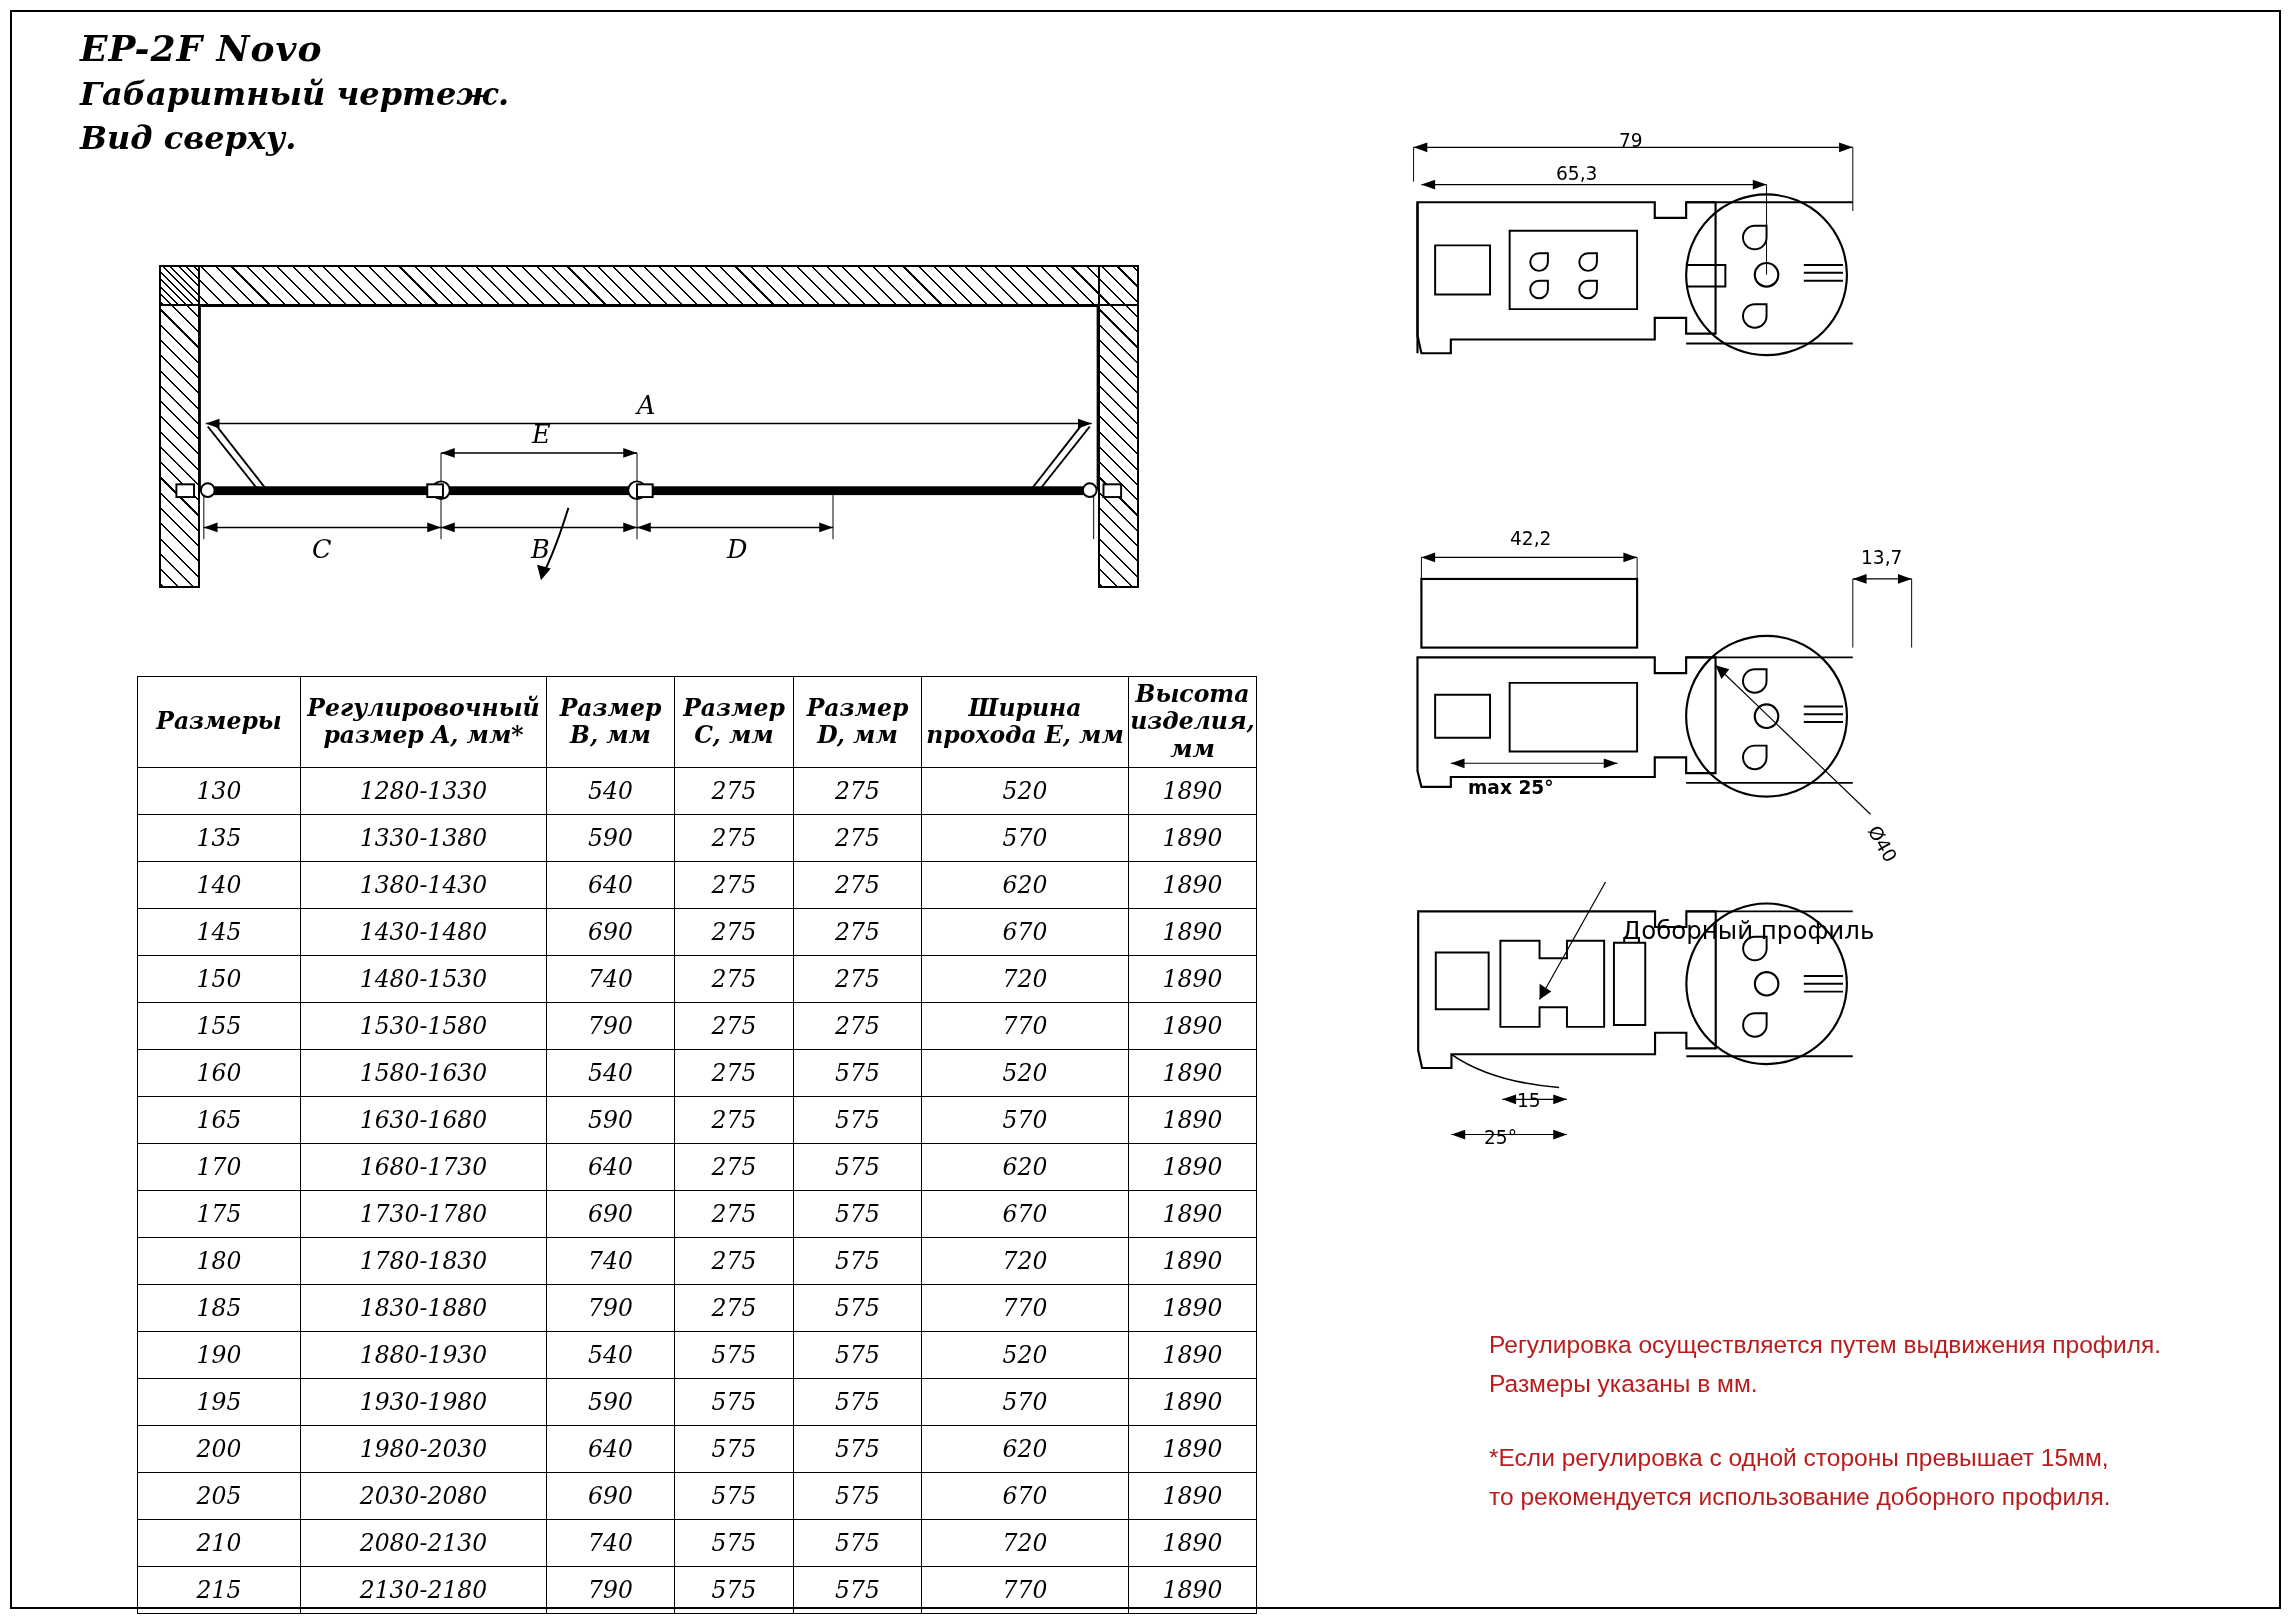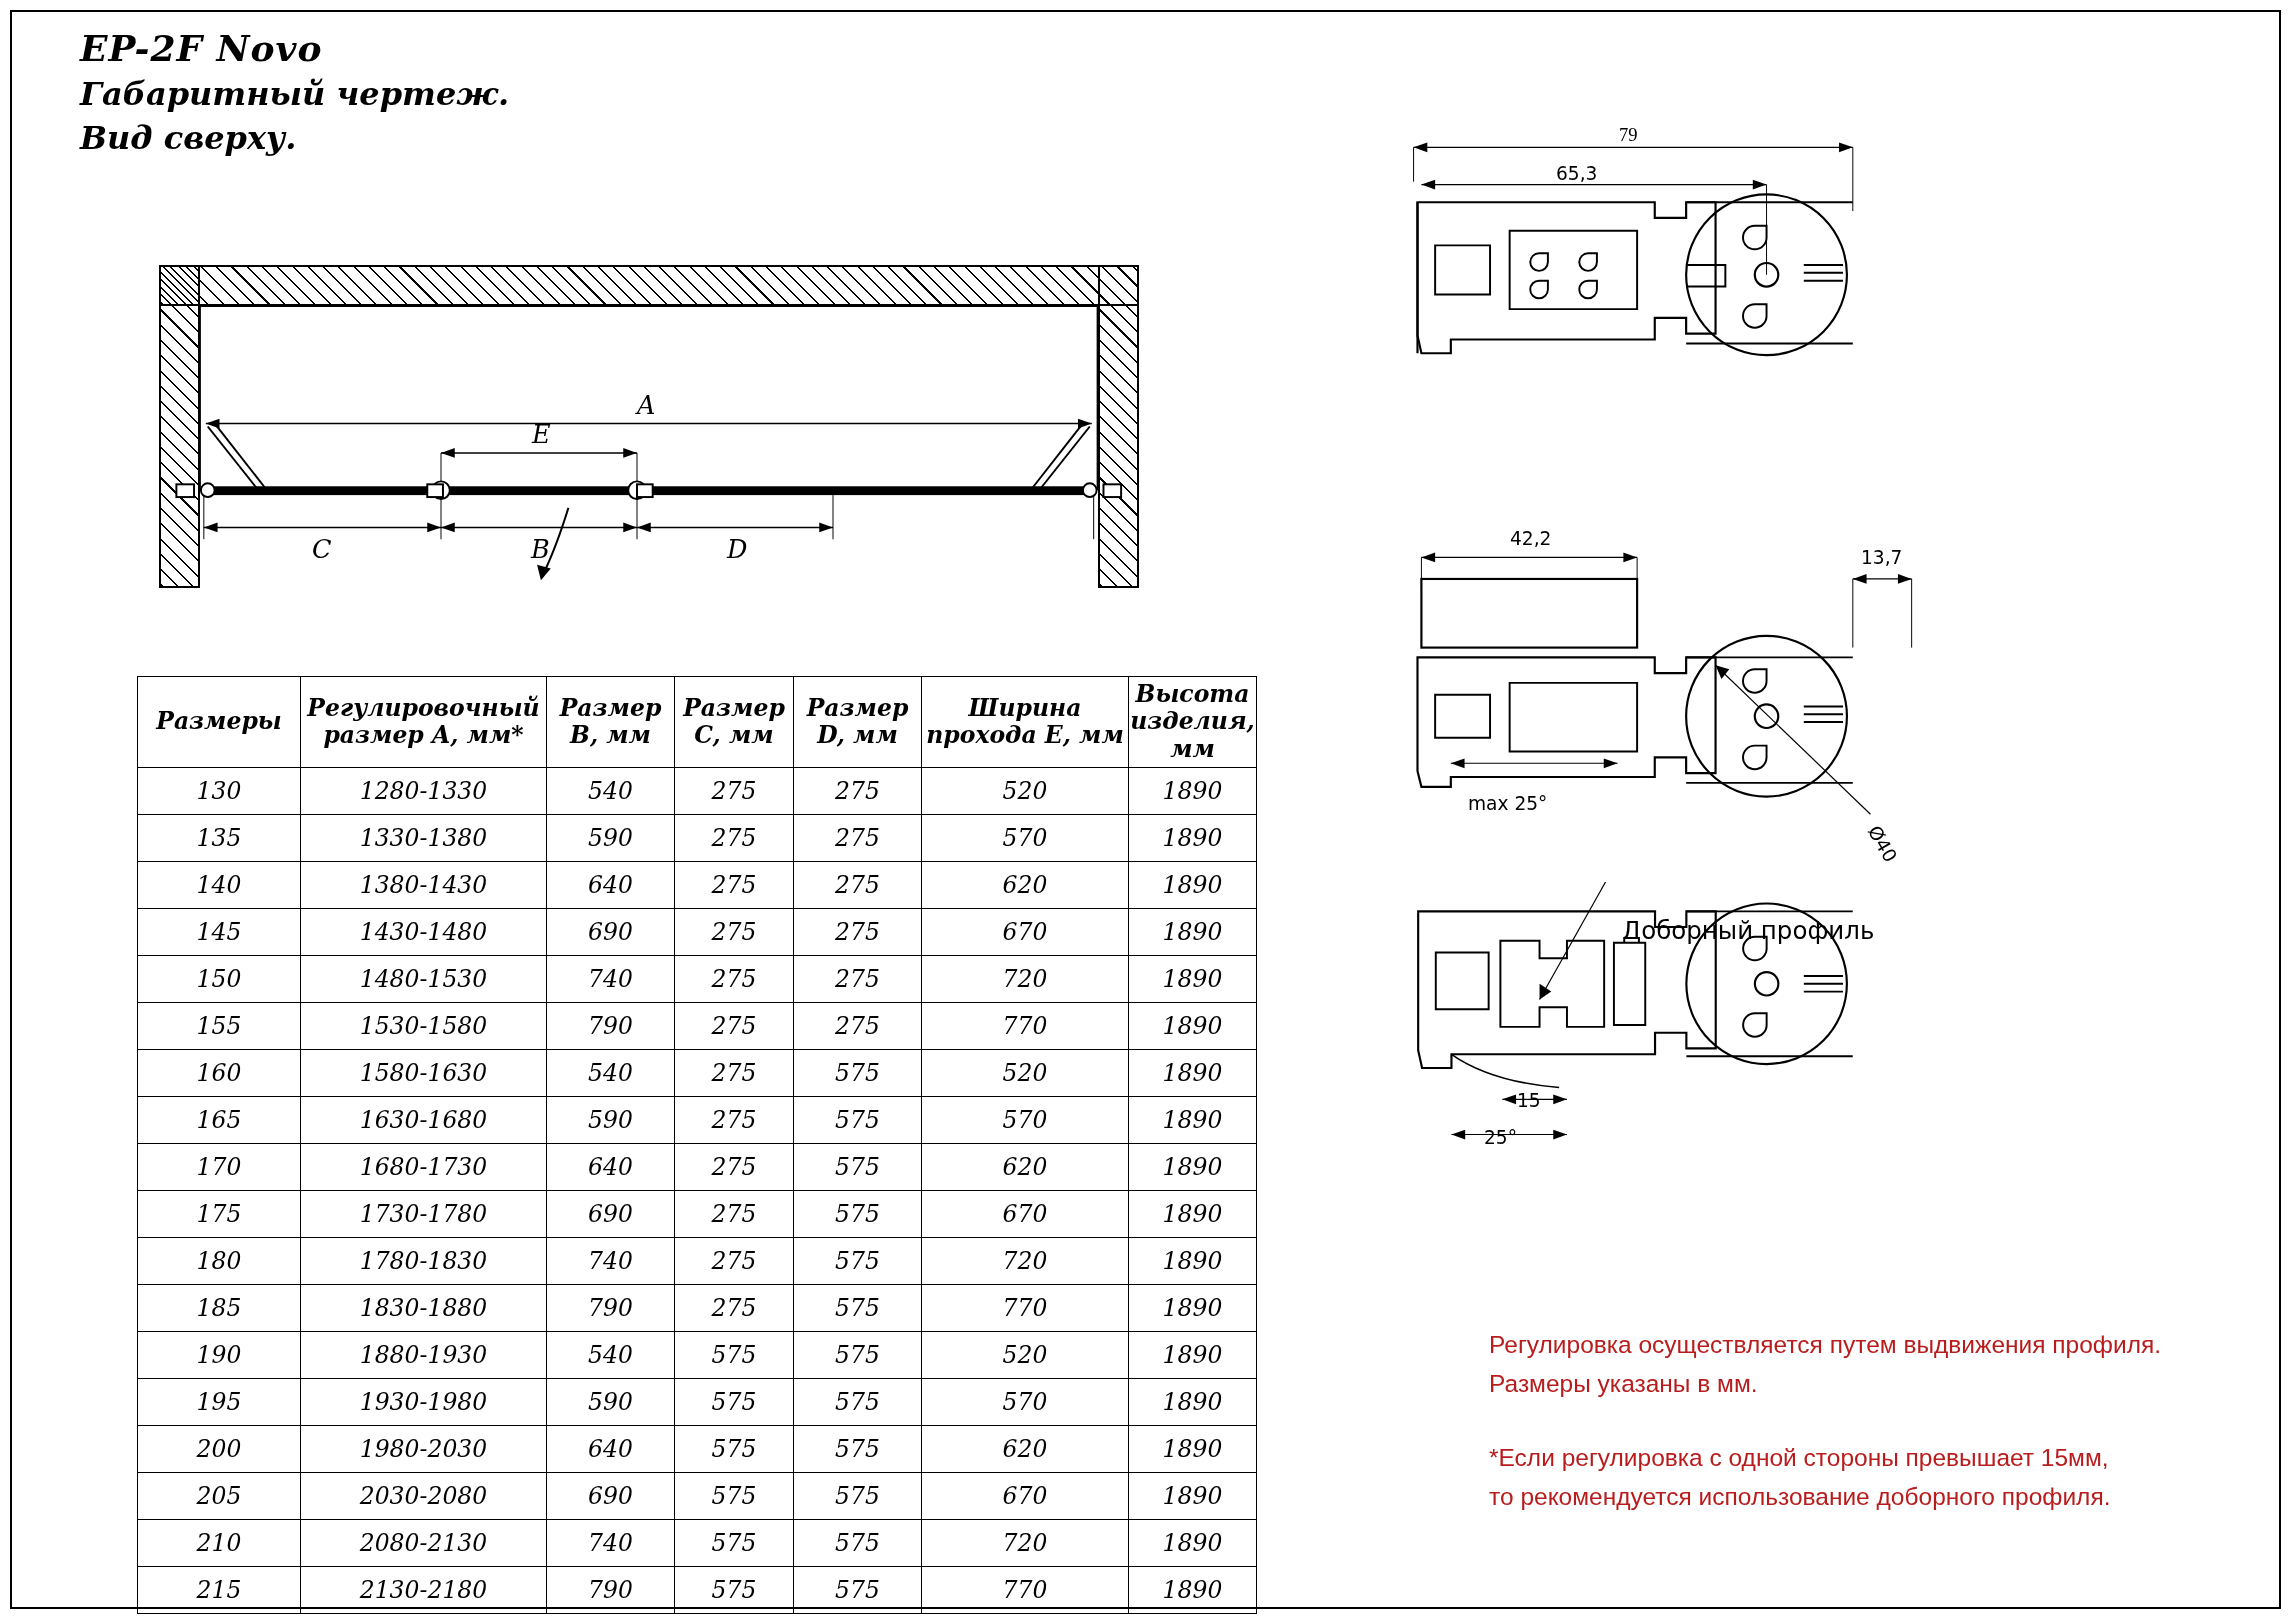--- a/index.html
+++ b/index.html
@@ -365,21 +365,21 @@
 
       <circle cx="382" cy="170" r="82" fill="none" stroke="#000" stroke-width="2.2"></circle>
       <circle cx="382" cy="170" r="12" fill="none" stroke="#000" stroke-width="2.2"></circle>
       <path d="M300 160 L340 160 L340 182 L300 182" fill="none" stroke="#000" stroke-width="2"></path>
       <path d="M370 120 a12 12 0 1 0 12 12 l0 -12 z" fill="none" stroke="#000" stroke-width="2"></path>
       <path d="M370 200 a12 12 0 1 0 12 12 l0 -12 z" fill="none" stroke="#000" stroke-width="2"></path>
       <line x1="300" y1="96" x2="470" y2="96" stroke="#000" stroke-width="2"></line>
       <line x1="300" y1="240" x2="470" y2="240" stroke="#000" stroke-width="2"></line>
       <path d="M420 160 l40 0 m-40 8 l40 0 m-40 8 l40 0" stroke="#000" stroke-width="2"></path>
     </svg>
-    <div class="dimtext-s" style="left:227px;top:16px;font-family:Liberation Serif, serif;">79</div>
+    <div class="dimtext-s" style="left:227px;top:22px;">79</div>
     <div class="dimtext-s" style="left:164px;top:47px;margin-top:8px;">65,3</div>
 
     <svg class="svgwrap" style="left:0;top:412px;" width="853" height="314" viewBox="0 0 870 320">
 
       <line x1="30" y1="38" x2="250" y2="38" stroke="#000" stroke-width="1.2"></line>
       <polygon points="30,38 44,33 44,43" fill="#000"></polygon>
       <polygon points="250,38 236,33 236,43" fill="#000"></polygon>
       <line x1="30" y1="38" x2="30" y2="70" stroke="#000" stroke-width="1"></line>
       <line x1="250" y1="38" x2="250" y2="70" stroke="#000" stroke-width="1"></line>
 
@@ -405,21 +405,21 @@
       <polygon points="530,60 516,55 516,65" fill="#000"></polygon>
       <line x1="470" y1="60" x2="470" y2="130" stroke="#000" stroke-width="1"></line>
       <line x1="530" y1="60" x2="530" y2="130" stroke="#000" stroke-width="1"></line>
 
       <line x1="60" y1="248" x2="230" y2="248" stroke="#000" stroke-width="1.2"></line>
       <polygon points="60,248 74,243 74,253" fill="#000"></polygon>
       <polygon points="230,248 216,243 216,253" fill="#000"></polygon>
     </svg>
     <div class="dimtext-s" style="left:118px;top:420px;">42,2</div>
     <div class="dimtext-s" style="left:469px;top:439px;">13,7</div>
-    <div class="dimtext-s" style="left:76px;top:685px;">max 25°</div>
+    <div class="dimtext-s" style="left:76px;top:669px;font-weight:bold;">max 25°</div>
     <div class="dimtext-s" style="left:490px;top:714px;transform:rotate(60deg);transform-origin:left top;">Ø40</div>
 
     <svg class="svgwrap" style="left:0;top:774px;" width="853" height="323" viewBox="0 0 870 330">
       <path d="M26 30 L268 30 L268 46 L300 46 L300 30 L330 30 L330 170 L300 170 L300 154 L268 154 L268 176 L60 176 L60 190 L30 190 L26 172 Z" fill="none" stroke="#000" stroke-width="2.2"></path>
       <path d="M44 72 L98 72 L98 130 L44 130 Z" fill="none" stroke="#000" stroke-width="2"></path>
 
       <path d="M110 60 L150 60 L150 78 L178 78 L178 60 L216 60 L216 148 L178 148 L178 128 L150 128 L150 148 L110 148 Z" fill="none" stroke="#000" stroke-width="2"></path>
       <path d="M226 62 L258 62 L258 146 L226 146 Z" fill="none" stroke="#000" stroke-width="2"></path>
 
       <circle cx="382" cy="104" r="82" fill="none" stroke="#000" stroke-width="2.2"></circle>

